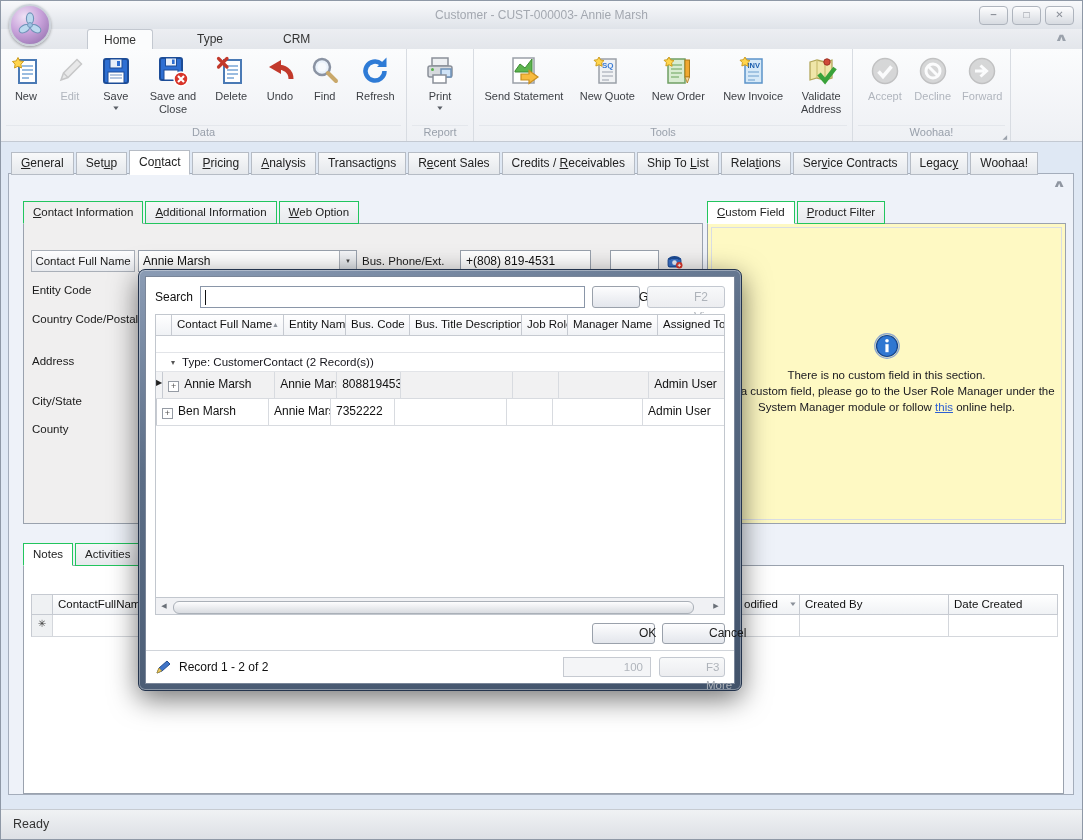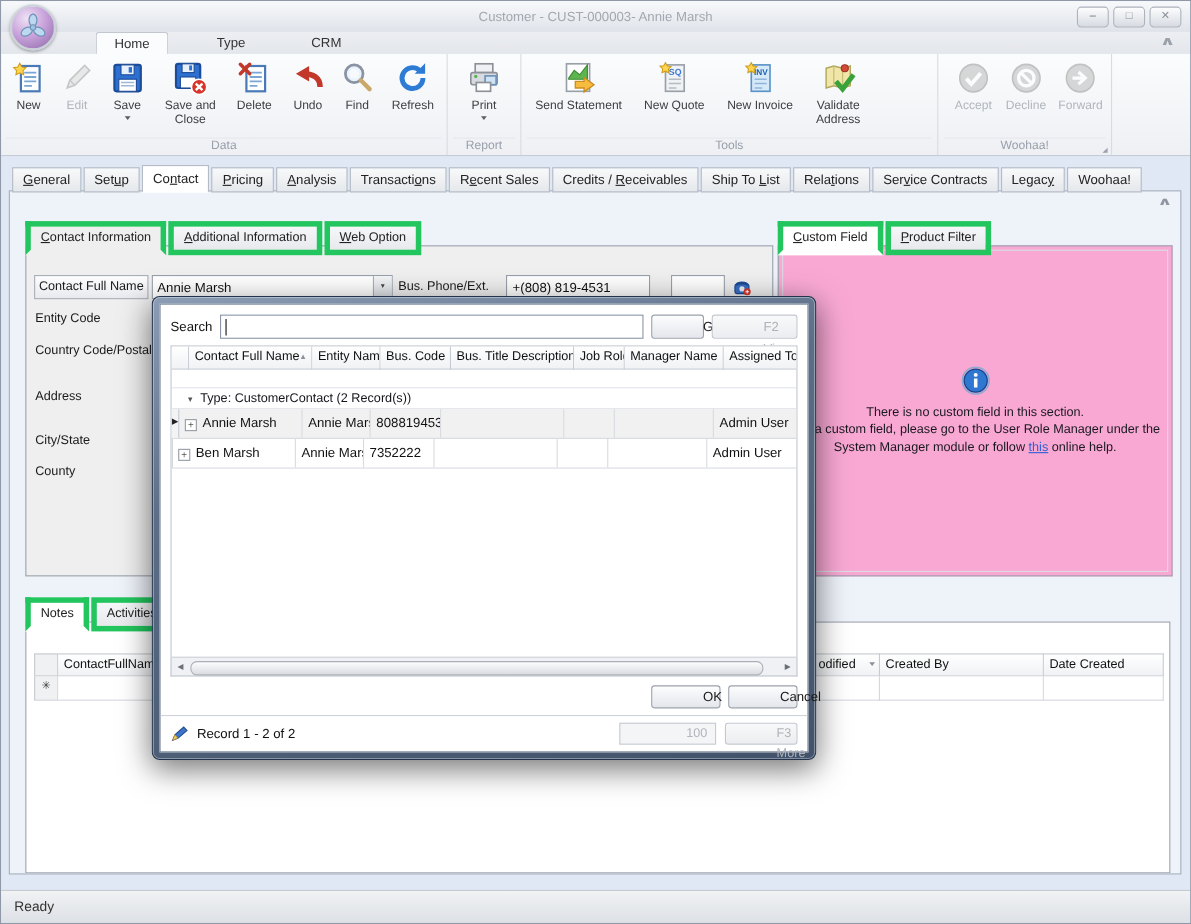--- a/index.html
+++ b/index.html
@@ -37,27 +37,27 @@
 
   
   .client{position:absolute;top:141px;bottom:30px;left:0;right:0;background:#dfe8f4;}
   .page-tabs{position:absolute;left:10px;top:10px;display:flex;z-index:3;}
   .ptab{padding:3px 9px 2px;font-size:12px;color:#222;background:linear-gradient(#f8f9fa,#e5e8ec);border:1px solid #b6bcc5;margin-right:2px;height:16px;cursor:default;}
   .ptab.active{background:#fff;border-bottom-color:#fff;padding-top:4px;margin-top:-2px;height:17px;}
   .content-panel{position:absolute;left:7px;right:8px;top:31px;bottom:14px;background:#eef2f9;border:1px solid #a4adbb;}
   .scroll-up{position:absolute;right:10px;top:4px;font-size:10px;font-weight:bold;color:#8f96a1;transform:scaleX(1.7);}
 
   .sub-tabs{position:absolute;display:flex;z-index:2;}
-  .stab{padding:4px 9px 2px;font-size:11.5px;color:#222;background:linear-gradient(#f6f7f9,#e7e9ed);border:5px solid #22c55e;margin-right:2px;height:15px;cursor:default;}
+  .stab{padding:4px 9px 2px;font-size:11.5px;color:#222;background:linear-gradient(#f6f7f9,#e7e9ed);border:1px solid #22c55e;margin-right:2px;height:15px;cursor:default;}
   .stab.active{background:#fff;border-bottom-color:#fff;z-index:2;}
   .left-tabs .stab.active{background:#f0efef;border-bottom-color:#f0efef;}
 
   .panel{position:absolute;border:1px solid #9aa2ae;box-sizing:border-box;}
   .form-panel{left:14px;top:49px;width:680px;height:301px;background:#f0efef;}
-  .custom-panel{left:698px;top:49px;width:359px;height:301px;background:#f9a8d4;overflow:hidden;}
+  .custom-panel{left:698px;top:49px;width:359px;height:301px;background:#fef9c3;overflow:hidden;}
   .notes-panel{left:14px;top:391px;width:1041px;height:229px;background:#fff;}
 
   
   .lbl-box{position:absolute;left:7px;top:26px;width:104px;height:22px;border:1px solid #a9afb8;background:linear-gradient(#fdfdfe,#e8eaee);font-size:11.5px;text-align:center;line-height:20px;box-sizing:border-box;color:#1a1a1a;}
   .combo{position:absolute;left:114px;top:26px;width:219px;height:22px;background:#fff;border:1px solid #98a0ac;display:flex;box-sizing:border-box;}
   .combo-value{flex:1;font-size:12px;padding:3px 4px;white-space:nowrap;overflow:hidden;color:#111;}
   .combo-btn{width:16px;background:linear-gradient(#f4f5f7,#d9dde2);border-left:1px solid #aab0b8;font-size:6px;color:#444;text-align:center;line-height:20px;}
   .flabel{position:absolute;font-size:11.5px;color:#1a1a1a;white-space:nowrap;}
   .tinput{position:absolute;height:22px;border:1px solid #98a0ac;font-size:12px;padding:2px 5px;box-sizing:border-box;background:#fff;color:#111;}
   .phone-ic{position:absolute;left:642px;top:28px;width:17px;height:17px;}
@@ -258,20 +258,30 @@
           <span>Send Statement</span>
         </div>
         <div class="rbtn" style="width:70px">
           <span class="ric"><svg viewBox="0 0 32 32">
                 <rect x="8" y="4" width="17" height="24" fill="#f0f2f4" stroke="#9aa0a8" stroke-width="1.5"></rect>
                 <text x="11" y="13" font-size="8" font-weight="bold" fill="#3a7bd5" font-family="sans-serif">SQ</text>
                 <path d="M11 17h11M11 21h11M11 25h7" stroke="#b6bcc4" stroke-width="1.4"></path>
                 <path d="M8 2l1.6 3 3.4.5-2.4 2.4.5 3.4L8 9.7 4.9 11l.5-3.4L3 5.2l3.4-.5z" fill="#ffd54d" stroke="#cf9d1e"></path>
               </svg></span>
           <span>New Quote</span>
+        </div>
+        <div class="rbtn" style="width:70px">
+          <span class="ric"><svg viewBox="0 0 32 32">
+                <rect x="6" y="4" width="17" height="24" fill="#d9ecd2" stroke="#6f9f63" stroke-width="1.5"></rect>
+                <path d="M9 10h11M9 14h11M9 18h11M9 22h8" stroke="#8fba83" stroke-width="1.4"></path>
+                <rect x="23" y="5" width="4.5" height="17" fill="#f0a830" stroke="#b07b17"></rect>
+                <path d="M23 22h4.5l-2.2 6z" fill="#f3d9a6" stroke="#b07b17" stroke-width=".8"></path>
+                <path d="M7 2l1.6 3 3.4.5-2.4 2.4.5 3.4L7 9.7 3.9 11l.5-3.4L2 5.2l3.4-.5z" fill="#ffd54d" stroke="#cf9d1e"></path>
+              </svg></span>
+          <span>New Order</span>
         </div>
         <div class="rbtn" style="width:78px">
           <span class="ric"><svg viewBox="0 0 32 32">
                 <rect x="8" y="4" width="17" height="24" fill="#d6e9f8" stroke="#5b93c9" stroke-width="1.5"></rect>
                 <text x="10.5" y="13" font-size="7.5" font-weight="bold" fill="#1d5fae" font-family="sans-serif">INV</text>
                 <path d="M11 17h11M11 21h11M11 25h7" stroke="#8fb6da" stroke-width="1.4"></path>
                 <path d="M8 2l1.6 3 3.4.5-2.4 2.4.5 3.4L8 9.7 4.9 11l.5-3.4L3 5.2l3.4-.5z" fill="#ffd54d" stroke="#cf9d1e"></path>
               </svg></span>
           <span>New Invoice</span>
         </div>

